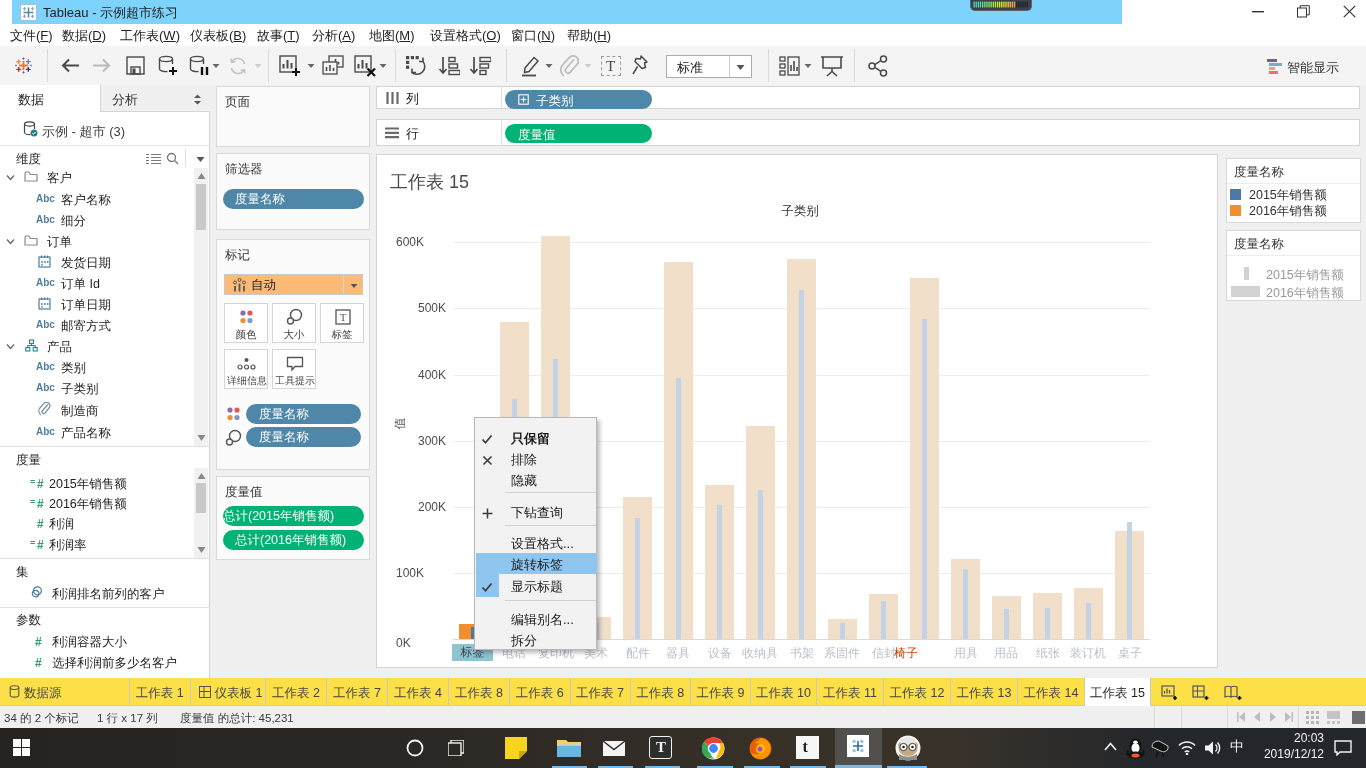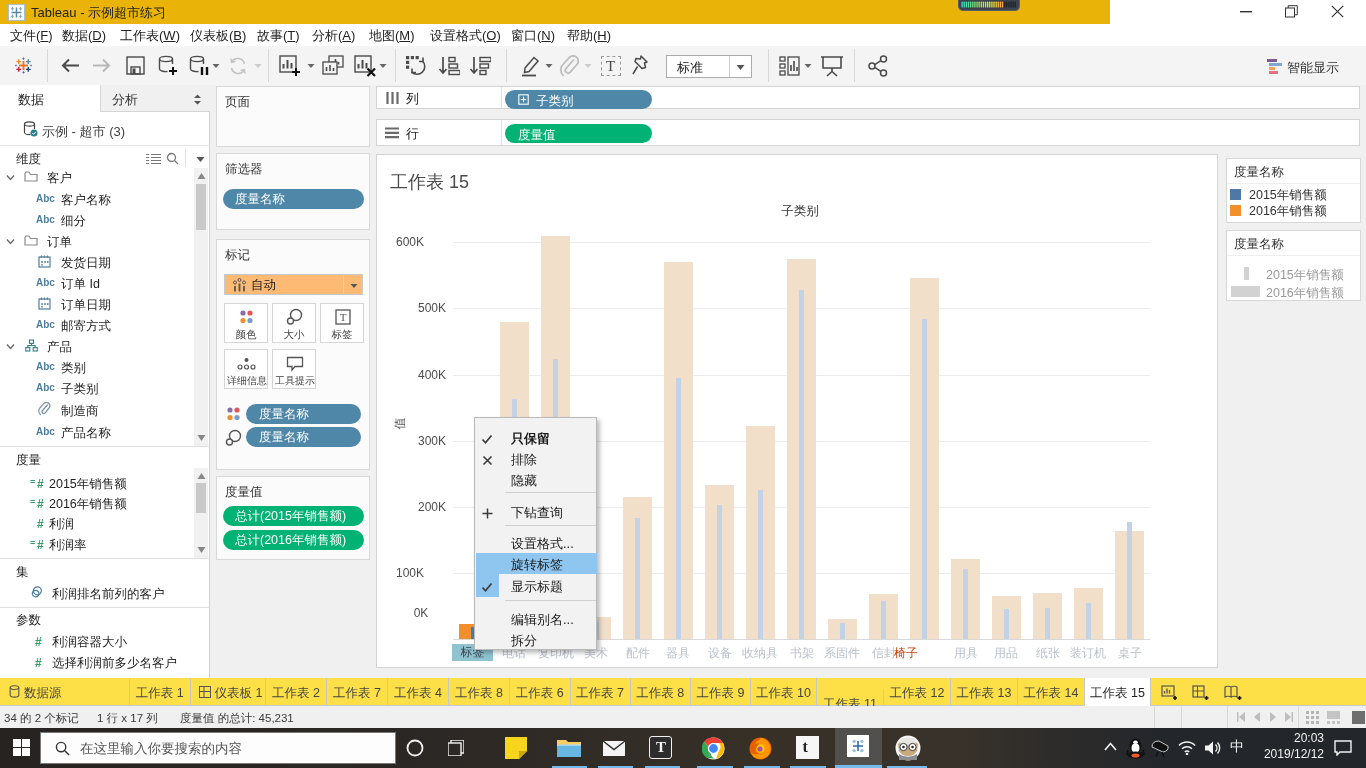--- a/index.html
+++ b/index.html
@@ -1,19 +1,19 @@
 <!DOCTYPE html>
 <html><head><meta charset="utf-8"><style>
 * {margin:0;padding:0;box-sizing:border-box}
 body {width:1366px;height:768px;overflow:hidden;font-family:'Liberation Sans',sans-serif;position:relative;background:#fff}
 .abs {position:absolute}
 </style></head>
 <body>
 
-<div class="abs" style="left:0;top:0;width:1110px;height:24px;background:#eab308">
+<div class="abs" style="left:12px;top:0;width:1110px;height:24px;background:#7dd3fc">
   <svg class="abs" style="left:8px;top:4px" width="17" height="17" viewBox="0 0 17 17">
     <rect x="0.5" y="0.5" width="16" height="16" fill="#fff" stroke="#a9bfd0"></rect>
     <g stroke-width="1.5">
         <path d="M8.5 3.5 V13.5 M3.5 8.5 H13.5" stroke="#5a87a5"></path>
       </g>
     <g stroke-width="1.1">
         <path d="M12.5 3 V6.4 M10.8 4.7 H14.2" stroke="#8aa8bc"></path>
         <path d="M4.5 3 V6.4 M2.8 4.7 H6.2" stroke="#8aa8bc"></path>
         <path d="M4.5 10.6 V14 M2.8 12.3 H6.2" stroke="#8aa8bc"></path>
         <path d="M12.5 10.6 V14 M10.8 12.3 H14.2" stroke="#8aa8bc"></path>
@@ -477,21 +477,21 @@
     </svg>
   <div class="abs" style="left:29px;top:164px;width:115px;height:20px;background:#4e87a8;border-radius:10px;color:#fff;font-size:12.5px;line-height:20px;padding-left:13px">度量名称</div>
   <svg class="abs" style="left:8px;top:189px" width="18" height="18" viewBox="0 0 18 18">
       <circle cx="10" cy="7" r="5.5" fill="none" stroke="#555" stroke-width="1.4"></circle>
       <circle cx="4.5" cy="13" r="3" fill="#fbfbfb" stroke="#555" stroke-width="1.4"></circle>
     </svg>
   <div class="abs" style="left:29px;top:187px;width:115px;height:20px;background:#4e87a8;border-radius:10px;color:#fff;font-size:12.5px;line-height:20px;padding-left:13px">度量名称</div>
 </div>
 <div class="abs" style="left:216px;top:476px;width:154px;height:84px;background:#fbfbfb;border:1px solid #d9d9d9">
   <div class="abs" style="left:8px;top:7px;font-size:12.5px;color:#333">度量值</div>
-  <div class="abs" style="left:6px;top:29px;width:141px;height:20px;background:#00b374;border-radius:10px;color:#fff;font-size:12.5px;line-height:20px;padding-left:12px">总计(2015年销售额)</div>
+  <div class="abs" style="left:6px;top:29px;width:141px;height:20px;background:#00b374;border-radius:10px;color:#fff;font-size:12.5px;line-height:20px;">总计(2015年销售额)</div>
   <div class="abs" style="left:6px;top:53px;width:141px;height:20px;background:#00b374;border-radius:10px;color:#fff;font-size:12.5px;line-height:20px;padding-left:12px">总计(2016年销售额)</div>
 </div>
 
 <div class="abs" style="left:376px;top:86px;width:984px;height:23px;background:#fff;border:1px solid #d4d4d4">
   <svg class="abs" style="left:9px;top:5px" width="13" height="12" viewBox="0 0 13 12">
       <path d="M1.5 0 V12 M6.5 0 V12 M11.5 0 V12" stroke="#6a6a6a" stroke-width="2.2"></path>
     </svg>
   <span class="abs" style="left:29px;top:3px;font-size:13px;color:#222">列</span>
   <div class="abs" style="left:124px;top:0;width:1px;height:21px;background:#e0e0e0"></div>
   <div class="abs" style="left:128px;top:3px;width:147px;height:19px;background:#4e87a8;border-radius:9.5px">
@@ -511,21 +511,21 @@
   <div class="abs" style="left:128px;top:4px;width:147px;height:19px;background:#00b374;border-radius:9.5px">
     <span class="abs" style="left:13px;top:3px;font-size:12.5px;color:#fff">度量值</span>
   </div>
 </div>
 
 <div class="abs" style="left:376px;top:154px;width:842px;height:514px;background:#fff;border:1px solid #d4d4d4"></div>
 <div class="abs" style="left:390px;top:170px;font:18px 'Liberation Sans';color:#4b4b4b">工作表 15</div>
 <div class="abs" style="left:700px;top:203px;width:200px;text-align:center;font:12.5px 'Liberation Serif';color:#333">子类别</div>
 <div class="abs" style="left:394px;top:415px;font:12px 'Liberation Serif';color:#555;transform:rotate(-90deg)">值</div>
 <div style="position:absolute;left:453px;top:639.3px;width:697px;height:1px;background:#d9d9d9"></div>
-<div style="position:absolute;left:396px;top:606px;width:50px;text-align:center;font:12px 'Liberation Sans';color:#4d4d4d">0K</div>
+<div style="position:absolute;left:396px;top:636px;width:50px;text-align:left;font:12px 'Liberation Sans';color:#4d4d4d">0K</div>
 <div style="position:absolute;left:453px;top:573.1px;width:697px;height:1px;background:#ececec"></div>
 <div style="position:absolute;left:396px;top:566.1px;width:50px;text-align:left;font:12px 'Liberation Sans';color:#4d4d4d">100K</div>
 <div style="position:absolute;left:453px;top:506.9px;width:697px;height:1px;background:#ececec"></div>
 <div style="position:absolute;left:396px;top:499.9px;width:50px;text-align:right;font:12px 'Liberation Sans';color:#4d4d4d">200K</div>
 <div style="position:absolute;left:453px;top:440.7px;width:697px;height:1px;background:#ececec"></div>
 <div style="position:absolute;left:396px;top:433.7px;width:50px;text-align:right;font:12px 'Liberation Sans';color:#4d4d4d">300K</div>
 <div style="position:absolute;left:453px;top:374.5px;width:697px;height:1px;background:#ececec"></div>
 <div style="position:absolute;left:396px;top:367.5px;width:50px;text-align:right;font:12px 'Liberation Sans';color:#4d4d4d">400K</div>
 <div style="position:absolute;left:453px;top:308.3px;width:697px;height:1px;background:#ececec"></div>
 <div style="position:absolute;left:396px;top:301.3px;width:50px;text-align:right;font:12px 'Liberation Sans';color:#4d4d4d">500K</div>
@@ -648,21 +648,21 @@
     </div>
 <div style="position:absolute;left:266px;top:0;width:61px;height:28px;border-right:1px solid #c9c9c9;color:#444;text-align:center"><span style="position:relative;top:7px">工作表 2</span></div>
 <div style="position:absolute;left:327px;top:0;width:61px;height:28px;border-right:1px solid #c9c9c9;color:#444;text-align:center"><span style="position:relative;top:7px">工作表 7</span></div>
 <div style="position:absolute;left:388px;top:0;width:61px;height:28px;border-right:1px solid #c9c9c9;color:#444;text-align:center"><span style="position:relative;top:7px">工作表 4</span></div>
 <div style="position:absolute;left:449px;top:0;width:61px;height:28px;border-right:1px solid #c9c9c9;color:#444;text-align:center"><span style="position:relative;top:7px">工作表 8</span></div>
 <div style="position:absolute;left:510px;top:0;width:60.5px;height:28px;border-right:1px solid #c9c9c9;color:#444;text-align:center"><span style="position:relative;top:7px">工作表 6</span></div>
 <div style="position:absolute;left:570.5px;top:0;width:60.0px;height:28px;border-right:1px solid #c9c9c9;color:#444;text-align:center"><span style="position:relative;top:7px">工作表 7</span></div>
 <div style="position:absolute;left:630.5px;top:0;width:60.5px;height:28px;border-right:1px solid #c9c9c9;color:#444;text-align:center"><span style="position:relative;top:7px">工作表 8</span></div>
 <div style="position:absolute;left:691px;top:0;width:60px;height:28px;border-right:1px solid #c9c9c9;color:#444;text-align:center"><span style="position:relative;top:7px">工作表 9</span></div>
 <div style="position:absolute;left:751px;top:0;width:66px;height:28px;border-right:1px solid #c9c9c9;color:#444;text-align:center"><span style="position:relative;top:7px">工作表 10</span></div>
-<div style="position:absolute;left:817px;top:11px;width:67px;height:28px;border-right:1px solid #c9c9c9;color:#444;text-align:center"><span style="position:relative;top:7px">工作表 11</span></div>
+<div style="position:absolute;left:817px;top:0;width:67px;height:28px;border-right:1px solid #c9c9c9;color:#444;text-align:center"><span style="position:relative;top:7px">工作表 11</span></div>
 <div style="position:absolute;left:884px;top:0;width:67px;height:28px;border-right:1px solid #c9c9c9;color:#444;text-align:center"><span style="position:relative;top:7px">工作表 12</span></div>
 <div style="position:absolute;left:951px;top:0;width:67px;height:28px;border-right:1px solid #c9c9c9;color:#444;text-align:center"><span style="position:relative;top:7px">工作表 13</span></div>
 <div style="position:absolute;left:1018px;top:0;width:67px;height:28px;border-right:1px solid #c9c9c9;color:#444;text-align:center"><span style="position:relative;top:7px">工作表 14</span></div>
 <div style="position:absolute;left:1085px;top:0;width:66px;height:28px;border-right:1px solid #c9c9c9;background:#fff;color:#1f1f1f;text-align:center"><span style="position:relative;top:7px">工作表 15</span></div>
   <svg class="abs" style="left:1161px;top:7px" width="19" height="16" viewBox="0 0 19 16">
       <rect x="1" y="1" width="12" height="10" fill="none" stroke="#555" stroke-width="1.2"></rect>
       <path d="M3.5 8.5 V6 M6 8.5 V3.5 M8.5 8.5 V5" stroke="#555" stroke-width="1.3"></path>
       <path d="M14 11 V15 M12 13 H16" stroke="#111" stroke-width="1.6"></path>
     </svg>
   <svg class="abs" style="left:1192px;top:7px" width="19" height="16" viewBox="0 0 19 16">
@@ -722,27 +722,20 @@
 
   <svg class="abs" style="left:13px;top:11px" width="17" height="17" viewBox="0 0 17 17">
       <g fill="#fff">
         <rect x="0" y="0" width="8" height="8"></rect>
         <rect x="9" y="0" width="8" height="8"></rect>
         <rect x="0" y="9" width="8" height="8"></rect>
         <rect x="9" y="9" width="8" height="9"></rect>
       </g>
     </svg>
 
-  <div class="abs" style="left:40px;top:4px;width:356px;height:32px;background:#fdfdfd;border:1px solid #7a7a7a">
-    <svg class="abs" style="left:14px;top:8px" width="15" height="15" viewBox="0 0 16 16">
-        <circle cx="6.5" cy="6.5" r="5" fill="none" stroke="#333" stroke-width="1.5"></circle>
-        <path d="M10.5 10.5 L15 15" stroke="#333" stroke-width="1.5"></path>
-      </svg>
-    <span class="abs" style="left:39px;top:7px;font-size:13.5px;color:#555">在这里输入你要搜索的内容</span>
-  </div>
 
   <svg class="abs" style="left:406px;top:11px" width="18" height="18" viewBox="0 0 18 18">
       <circle cx="9" cy="9" r="7.5" fill="none" stroke="#f2f2f2" stroke-width="1.8"></circle>
     </svg>
 
   <svg class="abs" style="left:448px;top:12px" width="16" height="16" viewBox="0 0 16 16">
       <rect x="0" y="3" width="13" height="13" fill="none" stroke="#f2f2f2" stroke-width="1.4"></rect>
       <path d="M3 3 V0 H16 V13 H13" fill="none" stroke="#f2f2f2" stroke-width="1.4"></path>
     </svg>
 

